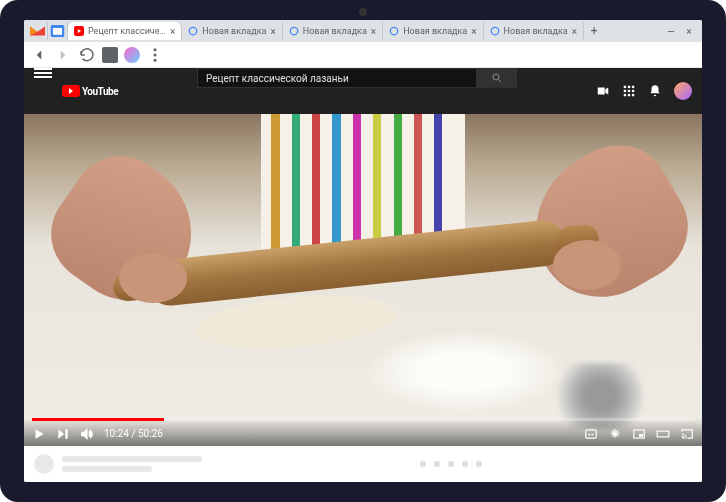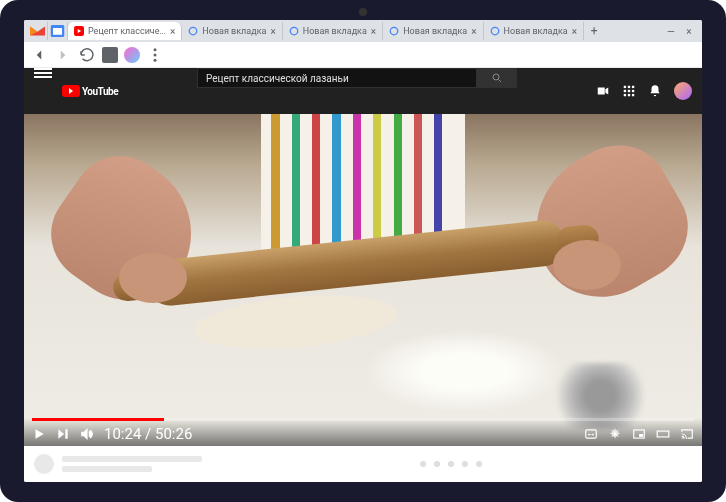--- a/index.html
+++ b/index.html
@@ -56,21 +56,21 @@
 .arm-l{position:absolute;top:15%;left:5%;width:20%;height:40%;background:linear-gradient(160deg,#d4a088,#b8826a);border-radius:40% 60% 50% 40%;transform:rotate(35deg)}
 .arm-r{position:absolute;top:12%;right:3%;width:22%;height:42%;background:linear-gradient(200deg,#d4a088,#b8826a);border-radius:60% 40% 40% 50%;transform:rotate(-30deg)}
 .hand-l{position:absolute;top:42%;left:14%;width:10%;height:15%;background:#c89578;border-radius:50%}
 .hand-r{position:absolute;top:38%;right:12%;width:10%;height:15%;background:#c89578;border-radius:50%}
 .flour{position:absolute;bottom:10%;left:50%;width:30%;height:25%;background:radial-gradient(ellipse,#fdfdf8 30%,transparent 70%)}
 .dough{position:absolute;top:55%;left:25%;width:30%;height:15%;background:#f0e8d8;border-radius:50%;transform:rotate(-5deg)}
 .cutter{position:absolute;bottom:5%;right:5%;width:20%;height:20%;background:radial-gradient(circle,#999 20%,#bbb 40%,transparent 60%);filter:blur(2px)}
 .controls{position:absolute;bottom:0;left:0;right:0;height:28px;background:linear-gradient(transparent,rgba(0,0,0,0.5));display:flex;flex-direction:column}
 .progress{height:3px;background:rgba(255,255,255,0.3);position:relative;margin:0 8px}
 .progress-fill{position:absolute;left:0;top:0;bottom:0;width:20%;background:red}
-.ctrl-row{flex:1;display:flex;align-items:center;padding:0 8px;gap:10px;color:#fff;font-size:15px}
+.ctrl-row{flex:1;display:flex;align-items:center;padding:0 8px;gap:10px;color:#fff;font-size:10px}
 .ctrl-icon{width:14px;height:14px;display:flex;align-items:center;justify-content:center}
 .ctrl-right{margin-left:auto;display:flex;gap:10px}
 .below-video{height:36px;background:#fff;padding:6px 10px;display:flex;align-items:center;gap:8px}
 .skel{background:#e8e8e8;border-radius:2px}
 .skel-avatar{width:20px;height:20px;border-radius:50%}
 .skel-lines{display:flex;flex-direction:column;gap:4px}
 .skel-line1{width:140px;height:6px}
 .skel-line2{width:90px;height:6px}
 .dots{margin-left:auto;margin-right:auto;display:flex;gap:8px}
 .dot{width:6px;height:6px;border-radius:50%;background:#ddd}

